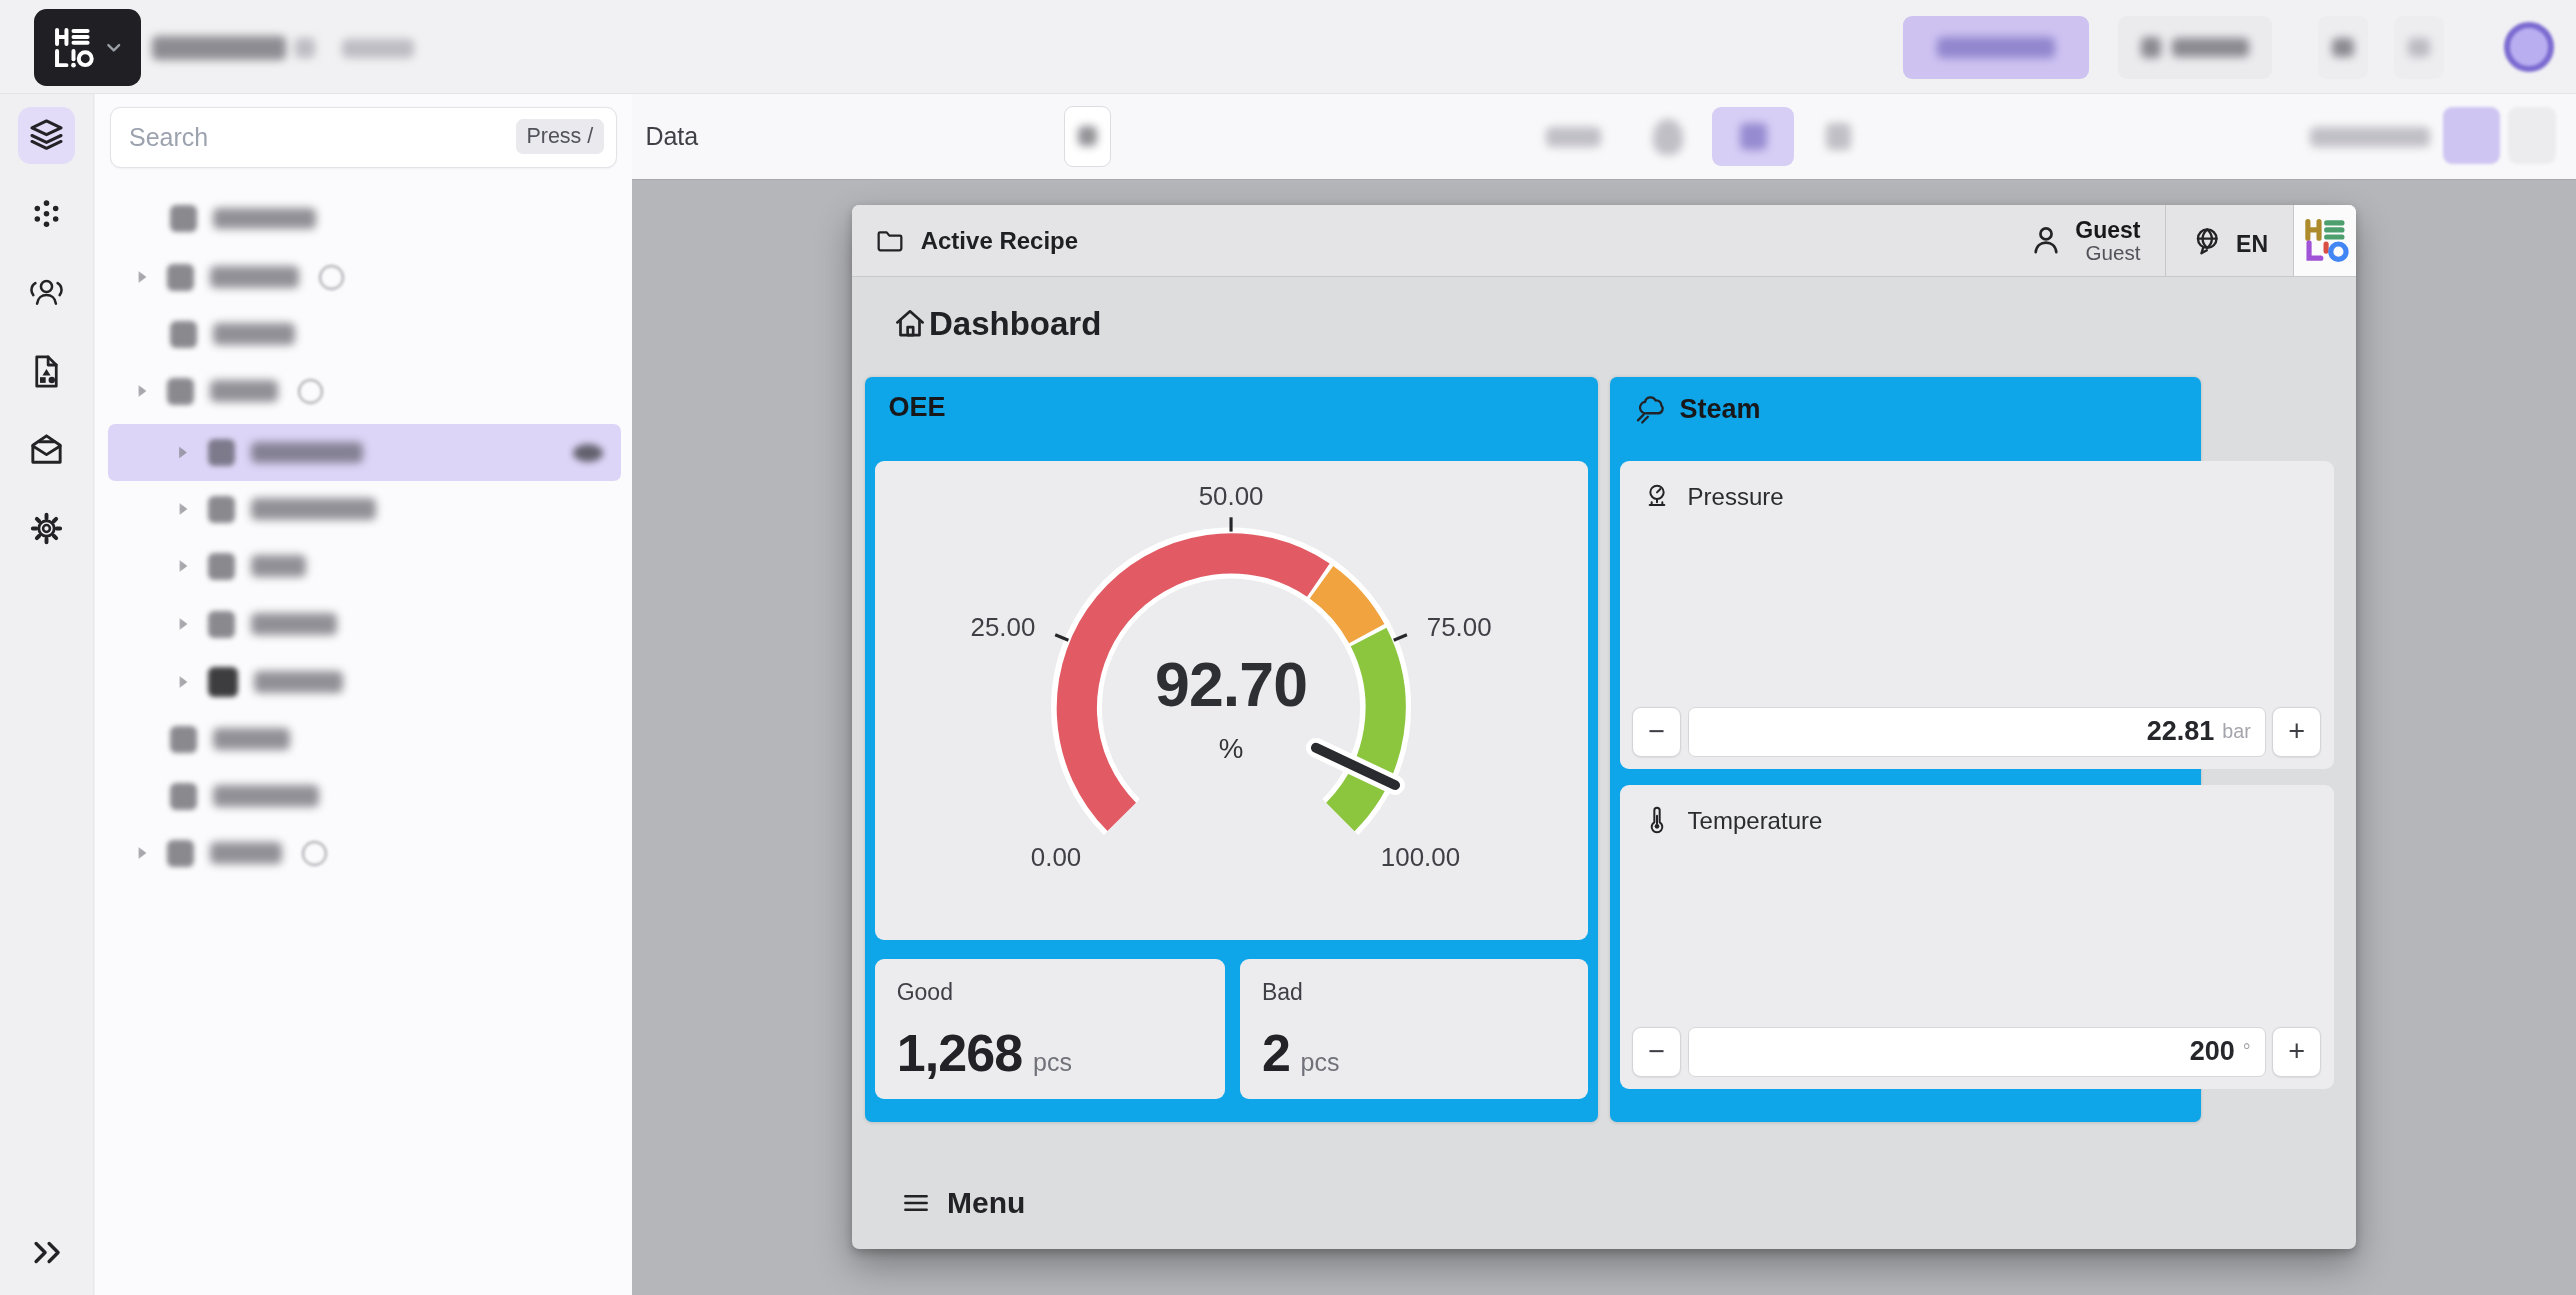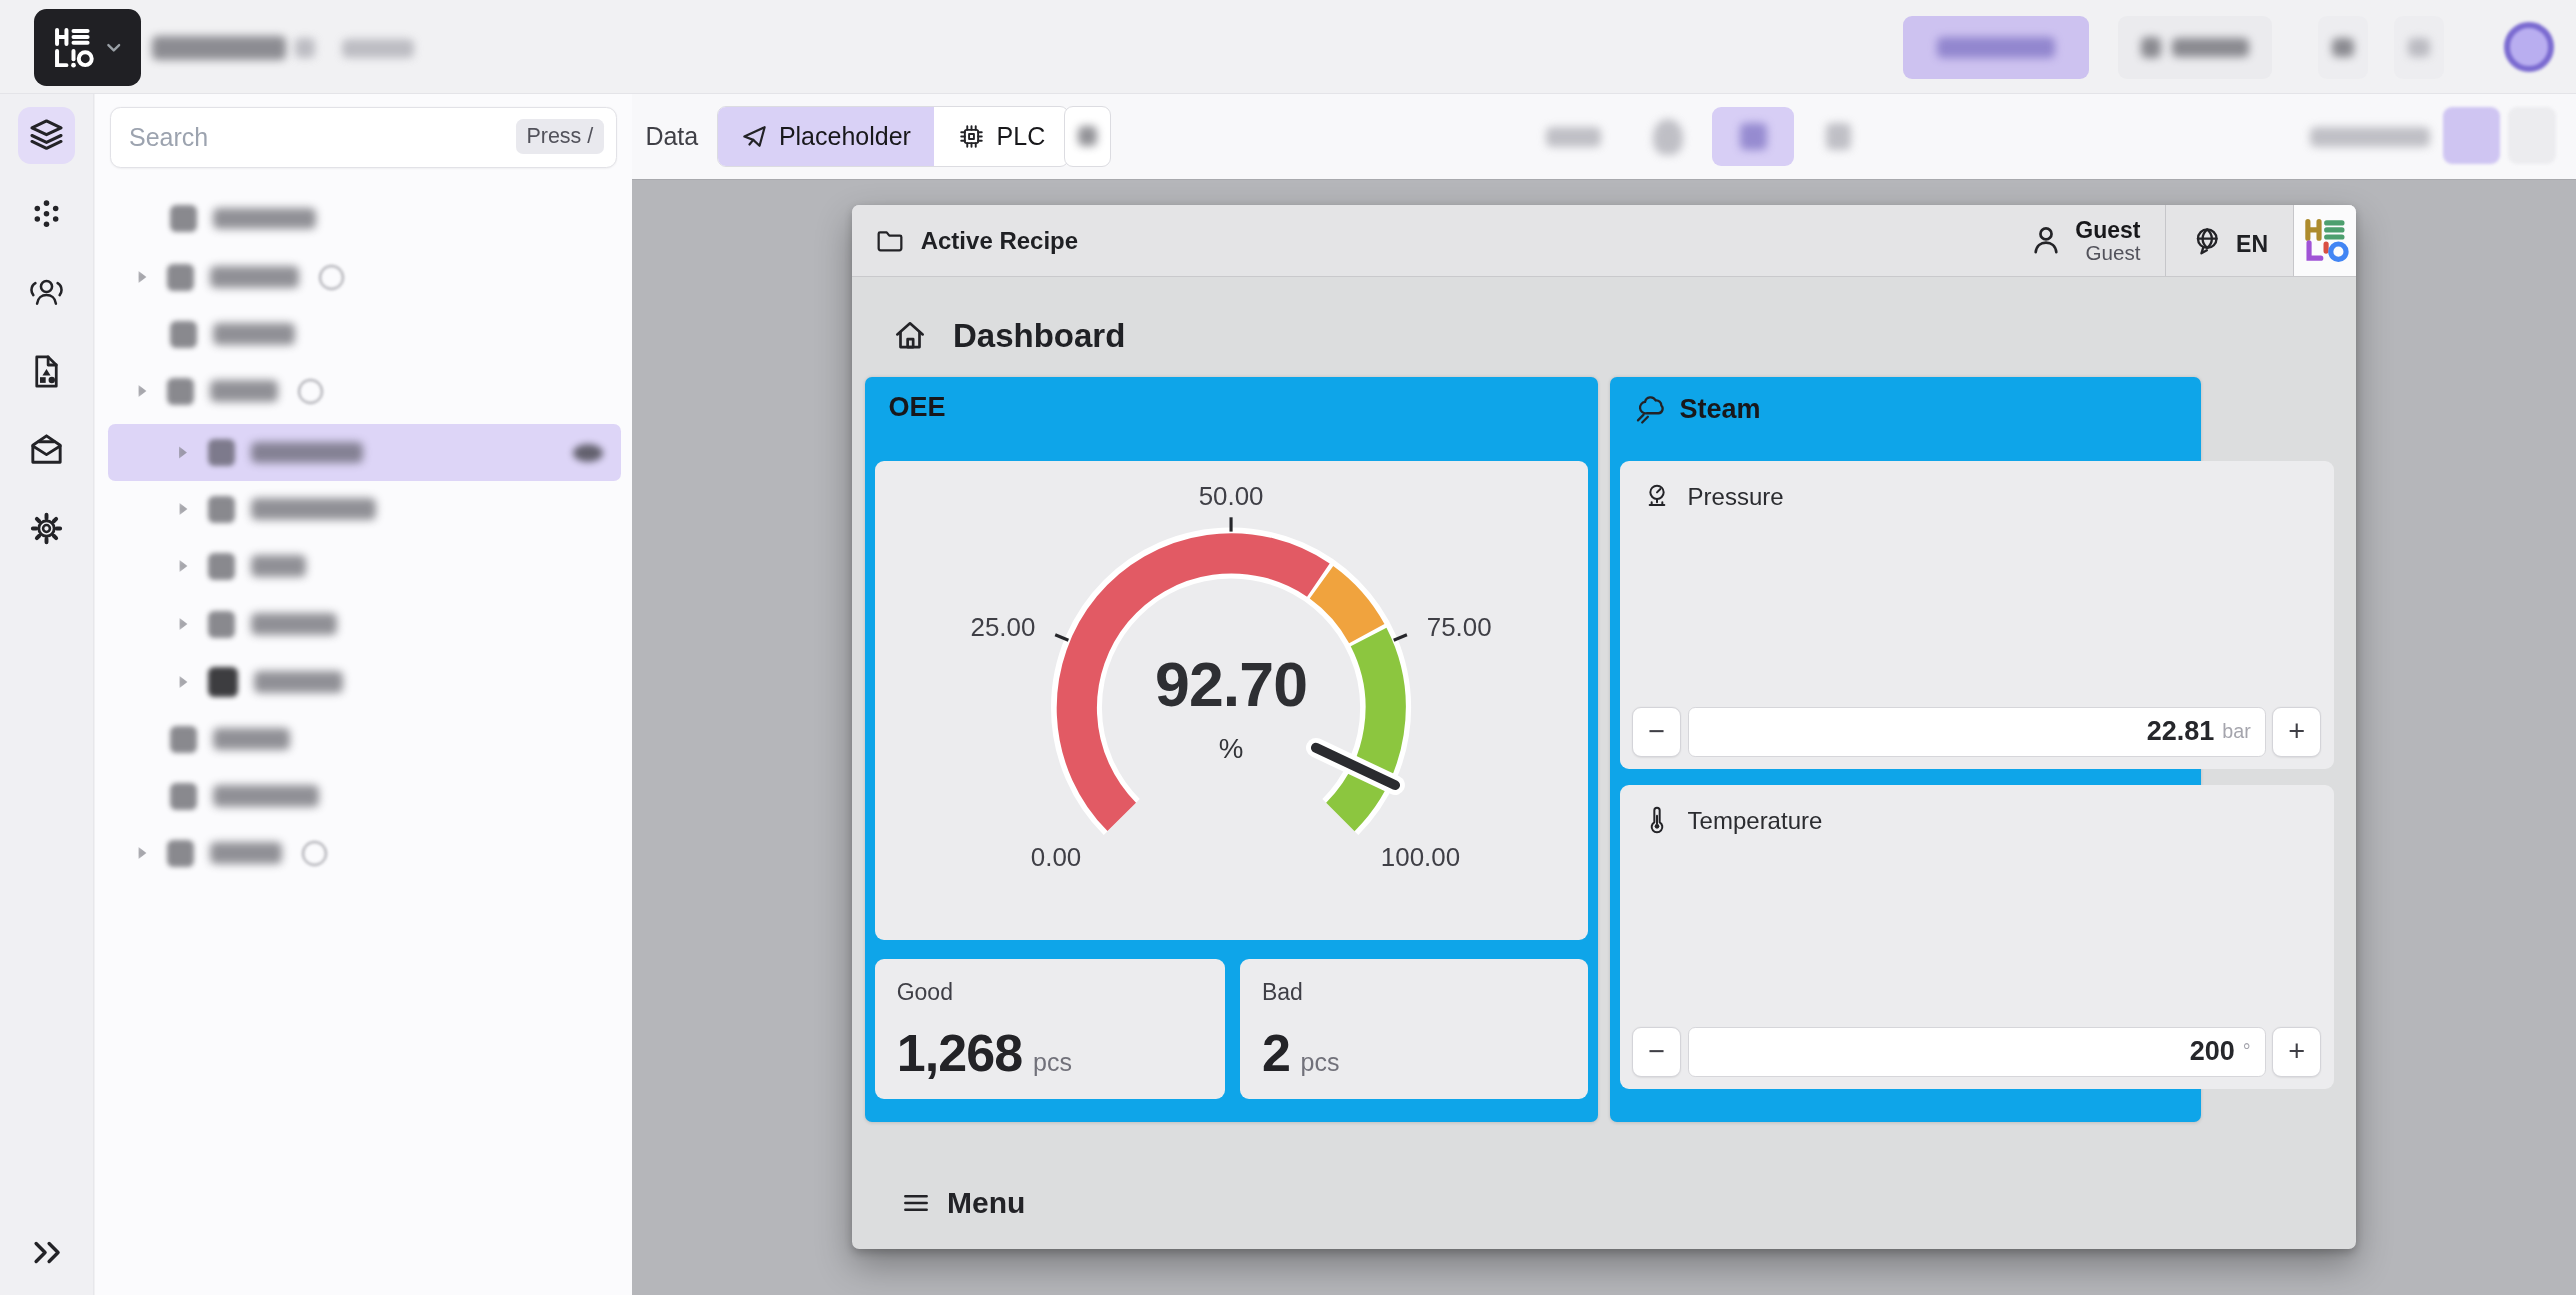--- a/index.html
+++ b/index.html
@@ -61,21 +61,21 @@
   .sb-recipe{font-size:24px;font-weight:600;color:#1f2024}
   .sb-right{margin-left:auto;display:flex;align-items:center;height:100%}
   .sb-user-names{display:flex;flex-direction:column;align-items:flex-end;margin-left:10.7px;line-height:1.05}
   .sb-user-name{font-size:23px;font-weight:700;color:#18181b}
   .sb-user-role{font-size:20.6px;color:#52525b}
   .sb-div{width:0.9px;height:100%;background:#c6c6ca;margin:0 25px}
   .sb-lang{font-size:23px;font-weight:600;color:#1f2024;margin-left:10.7px}
   .sb-logo{width:63px;height:100%;border-left:0.9px solid #c6c6ca;margin-left:25px;background:#fbfbfc;
     display:flex;align-items:center;justify-content:center}
 
-  .page-title{position:absolute;left:39px;top:112px;display:flex;align-items:flex-start;gap:24px}
+  .page-title{position:absolute;left:39px;top:100px;display:flex;align-items:flex-start;gap:0}
   .page-title span{font-size:33px;font-weight:700;color:#202125}
 
   .card{position:absolute;top:172px;height:745px;background:#0ea5e9;border-radius:7px;box-shadow:0 0.9px 3.6px rgba(0,0,0,.14)}
   .card.oee{left:13.4px;width:733px}
   .card.steam{left:758px;width:591px}
   .card-title{position:absolute;left:23px;top:15px;font-size:27px;font-weight:700;color:#18181b;display:flex;align-items:center;gap:12.5px}
   .panel{position:absolute;background:#ececee;border-radius:9px}
   .panel-label{position:absolute;left:21.5px;top:19.7px;display:flex;align-items:center;gap:14.3px;font-size:24px;color:#2b2c30}
   .mini-label{position:absolute;left:21.5px;top:19.7px;font-size:23px;color:#3f3f46}
   .mini-value{position:absolute;left:21.5px;bottom:16px;display:flex;align-items:baseline;gap:10.7px}
@@ -262,37 +262,20 @@
         <div class="t-chev"></div>
         <div class="t-icon"></div>
         <div class="t-label blurb" style="width: 72px;"></div>
         <div class="t-badge"></div>
       </div>
     </div>
 </div>
 
 <div class="toolbar">
   <span class="data-label">Data</span>
-  <div class="segmented">
-    <div class="segment sel">
-      <svg class="ico" width="27" height="27" viewBox="0 0 32 32" style="stroke-width:2.6">
-        <path d="M4 16L28 5l-6 22-7.5-7z"></path>
-          <path d="M14.5 20L10 25.5"></path>
-      </svg>
-      <span>Placeholder</span>
-    </div>
-    <div class="segment">
-      <svg class="ico" width="29" height="29" viewBox="0 0 48 48" style="stroke-width:3.2">
-        <rect x="13" y="13" width="22" height="22" rx="3"></rect>
-          <rect x="20" y="20" width="8" height="8"></rect>
-        <path d="M17 13V7M24 13V7M31 13V7M17 41v-6M24 41v-6M31 41v-6M13 17H7M13 24H7M13 31H7M41 17h-6M41 24h-6M41 31h-6"></path>
-      </svg>
-      <span>PLC</span>
-    </div>
-  </div>
 
   <div class="tbar-abs" style="left:432px;top:11.6px;width:47px;height:61px;background:#fff;border:1.3px solid #dcdce1;border-radius:9px;display:flex;align-items:center;justify-content:center">
       <div class="blurb" style="width:19.7px;height:19.7px"></div>
     </div>
 
   <div class="blurb light tbar-abs" style="left:914px;top:33px;width:55px;height:19.7px"></div>
   <div class="blurb light tbar-abs" style="left:1021px;top:25px;width:30px;height:36px;border-radius:50% 50% 40% 40%"></div>
   <div class="tbar-abs" style="left:1080px;top:12.5px;width:82px;height:59px;background:#d7cef5;border-radius:9px;display:flex;align-items:center;justify-content:center">
       <div class="blurb purple" style="width:27px;height:27px"></div>
     </div>

